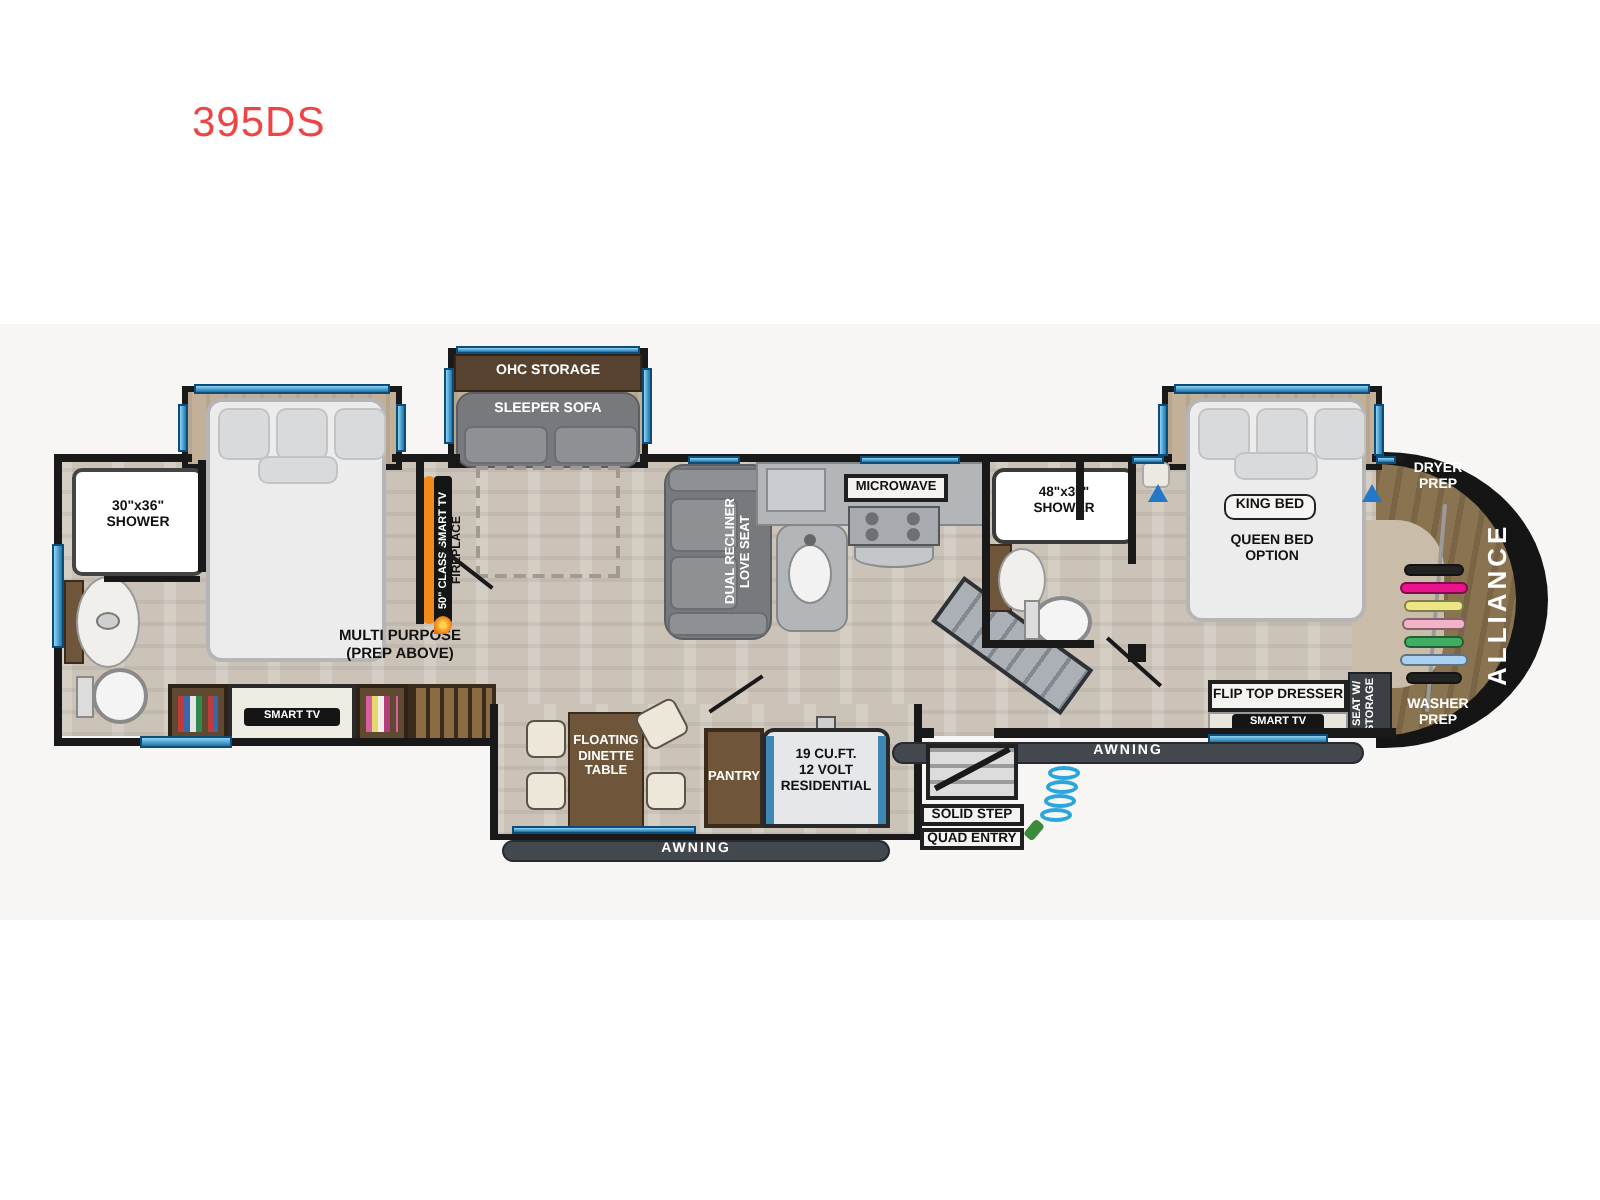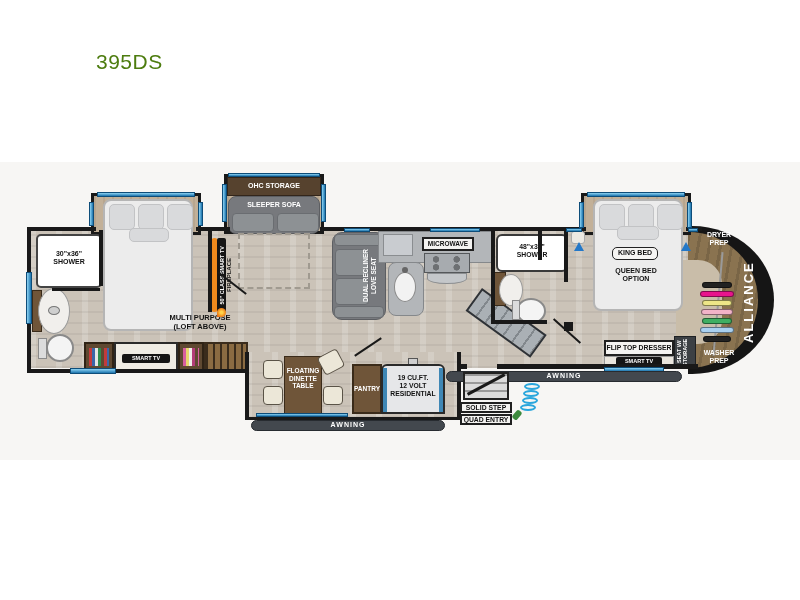--- a/index.html
+++ b/index.html
@@ -39,21 +39,21 @@
   .cap-out{background:#151515;border-radius:0 95% 95% 0 / 0 50% 50% 0;}
   .cap-in{background:#8a7350;background-image:repeating-linear-gradient(100deg, rgba(0,0,0,.12) 0 3px, transparent 3px 11px);border-radius:0 100% 100% 0 / 0 50% 50% 0;}
   .garment{border-radius:3px;border:1px solid rgba(0,0,0,.45);}
 </style>
 </head>
 <body>
 
 <div id="canvas">
 
   <div class="abs bgband" style="left:0;top:162px;width:800px;height:298px;"></div>
-  <div class="abs" style="left:96px;top:50px;font-size:21px;color:#4d7c0f;font-weight:500;letter-spacing:.5px;">395DS</div>
+  <div class="abs" style="left:96px;top:50px;font-size:21px;color:#ef4444;font-weight:500;letter-spacing:.5px;">395DS</div>
 
   <div class="abs floor" style="left:30px;top:230px;width:668px;height:138px;"></div>
   <div class="abs floor" style="left:246px;top:352px;width:214px;height:66px;"></div>
 
   <div class="abs cap-out" style="left:688px;top:226px;width:86px;height:148px;"></div>
   <div class="abs cap-in" style="left:688px;top:232px;width:70px;height:136px;"></div>
   <div class="abs" style="left:676px;top:260px;width:46px;height:84px;background:#c9bda9;border-radius:0 24px 24px 0;"></div>
   <div class="abs" style="left:717px;top:252px;width:2px;height:104px;background:#9a9a9a;transform:rotate(5deg);"></div>
 
   <div class="abs garment" style="left:702px;top:282px;width:30px;height:6px;background:#222;"></div>
@@ -72,21 +72,21 @@
   <div class="abs slide" style="left:91px;top:193px;width:110px;height:42px;"></div>
   <div class="abs slide" style="left:224px;top:174px;width:100px;height:60px;"></div>
   <div class="abs slide" style="left:581px;top:193px;width:110px;height:42px;"></div>
 
   <div class="abs bed" style="left:103px;top:199px;width:90px;height:132px;"></div>
   <div class="abs pillow" style="left:109px;top:204px;width:26px;height:26px;"></div>
   <div class="abs pillow" style="left:138px;top:204px;width:26px;height:26px;"></div>
   <div class="abs pillow" style="left:167px;top:204px;width:26px;height:26px;"></div>
   <div class="abs pillow" style="left:129px;top:228px;width:40px;height:14px;"></div>
   <div class="abs lbl" style="left:138px;top:314px;width:124px;font-size:7.5px;">MULTI PURPOSE
-(LOFT ABOVE)</div>
+(PREP ABOVE)</div>
 
   <div class="abs wrob" style="left:84px;top:342px;width:30px;height:30px;">
     <div class="abs clothes1" style="left:3px;top:4px;width:20px;height:18px;"></div>
   </div>
   <div class="abs" style="left:114px;top:342px;width:64px;height:30px;background:#efece4;border:2px solid #2a2a2a;"></div>
   <div class="abs tvbar" style="left:122px;top:354px;width:48px;height:9px;">
     <span class="lbl white" style="font-size:5.5px;">SMART TV</span>
   </div>
   <div class="abs wrob" style="left:178px;top:342px;width:26px;height:30px;">
     <div class="abs clothes2" style="left:3px;top:4px;width:16px;height:18px;"></div>

